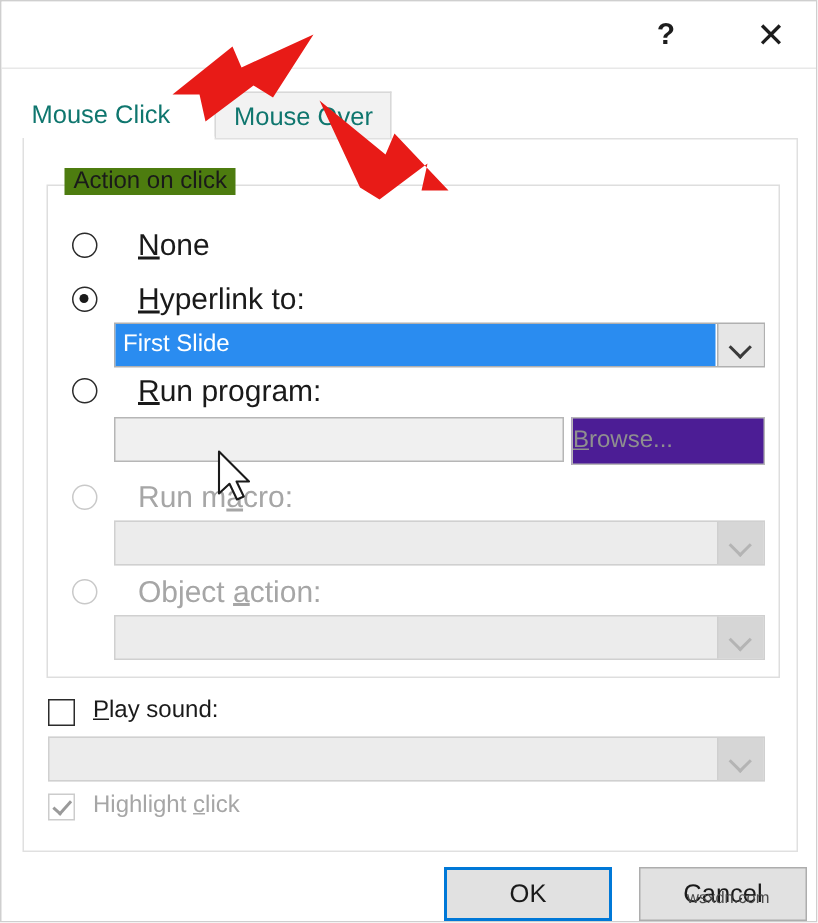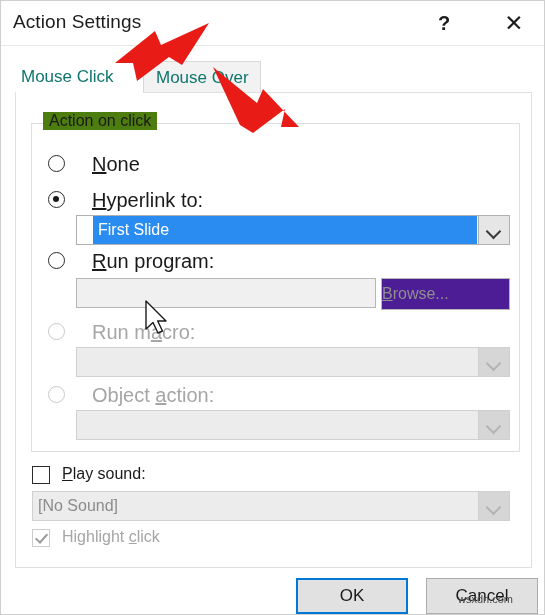--- a/index.html
+++ b/index.html
@@ -230,21 +230,20 @@
     line-height: 28px;
     font-size: 16px;
     padding-left: 5px;
     color: #1a1a1a;
     white-space: nowrap;
     overflow: hidden;
   }
   .combo-value.sel {
     background: #2a8cf0;
     color: #ffffff;
-    margin-left: 16px;
   }
   .combo-value.dis { color: #8c8c8c; }
 
   .textfield {
     position: absolute;
     box-sizing: border-box;
     border: 1px solid #b6b6b6;
     background: #f0f0f0;
     height: 30px;
   }
@@ -323,21 +322,20 @@
     color: #4a4a4a;
     white-space: nowrap;
   }
 </style>
 </head>
 <body>
 
 <div id="dialog">
 
   <div class="titlebar">
-    <div class="title-text">Action Settings</div>
     <div class="help-btn">?</div>
     <div class="close-btn">✕</div>
   </div>
   <div class="title-sep"></div>
 
   <div class="tabstrip">
     <div class="tab tab-active">Mouse Click</div>
     <div class="tab tab-inactive">Mouse Over</div>
   </div>
   <div class="tabpanel"></div>
@@ -388,21 +386,20 @@
     <div class="combo-value dis"></div>
     <div class="arrow"></div>
   </div>
 
   <div class="check-row" style="left:31px; top:464px;">
     <span class="checkbox"></span>
     <span class="check-label"><span class="u">P</span><span>lay sound:</span></span>
   </div>
 
   <div class="combo dis" style="left:31px; top:490px; width:478px;">
-    <div class="combo-value dis">[No Sound]</div>
     <div class="arrow"></div>
   </div>
 
   <div class="check-row" style="left:31px; top:527px;">
     <span class="checkbox dis checked"></span>
     <span class="check-label dis"><span>Highlight </span><span class="u">c</span><span>lick</span></span>
   </div>
 
   <div class="btn" style="left:425px; top:577px; width:112px;">Cancel</div>
   <div class="btn default" style="left:295px; top:577px; width:112px;">OK</div>

